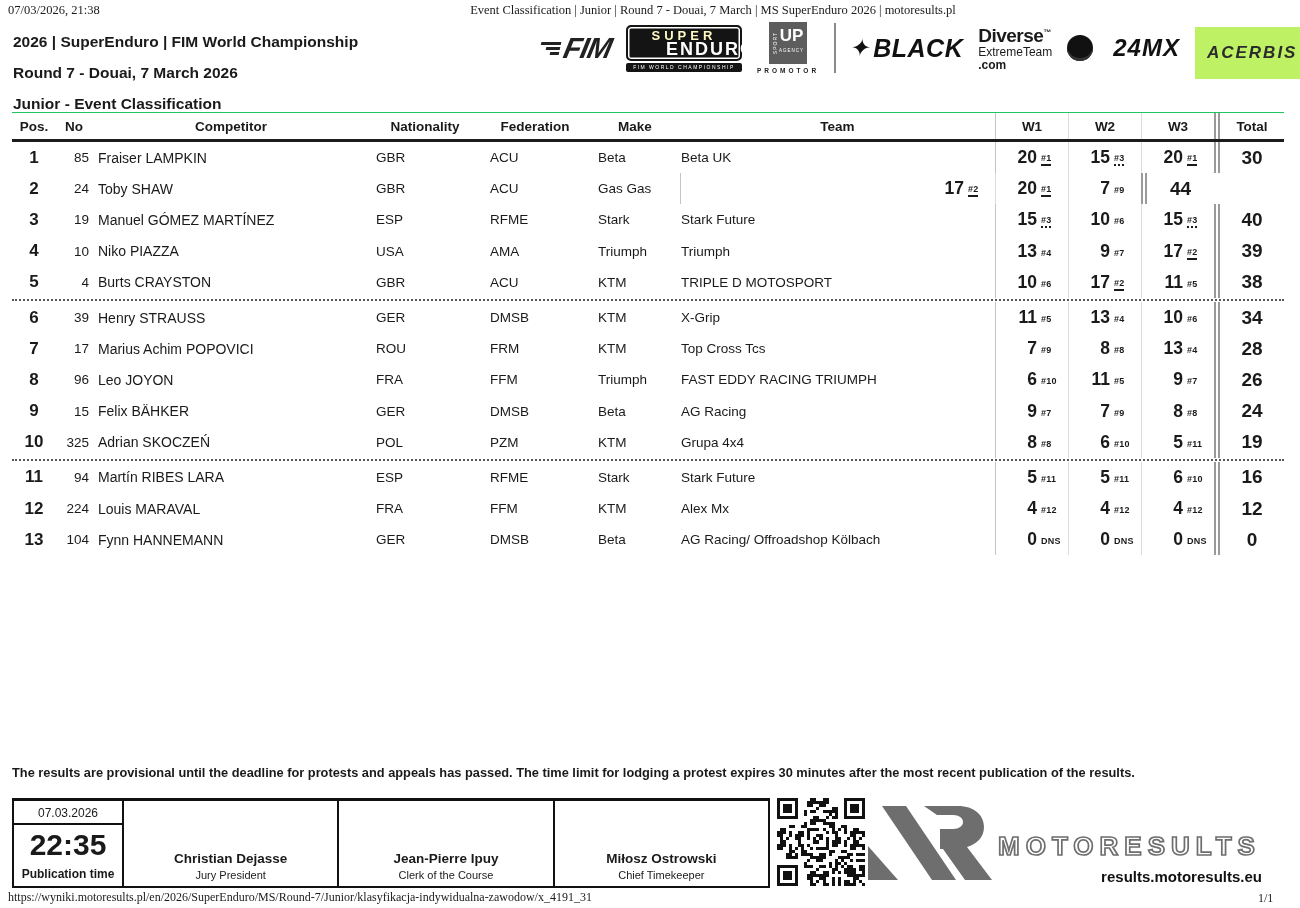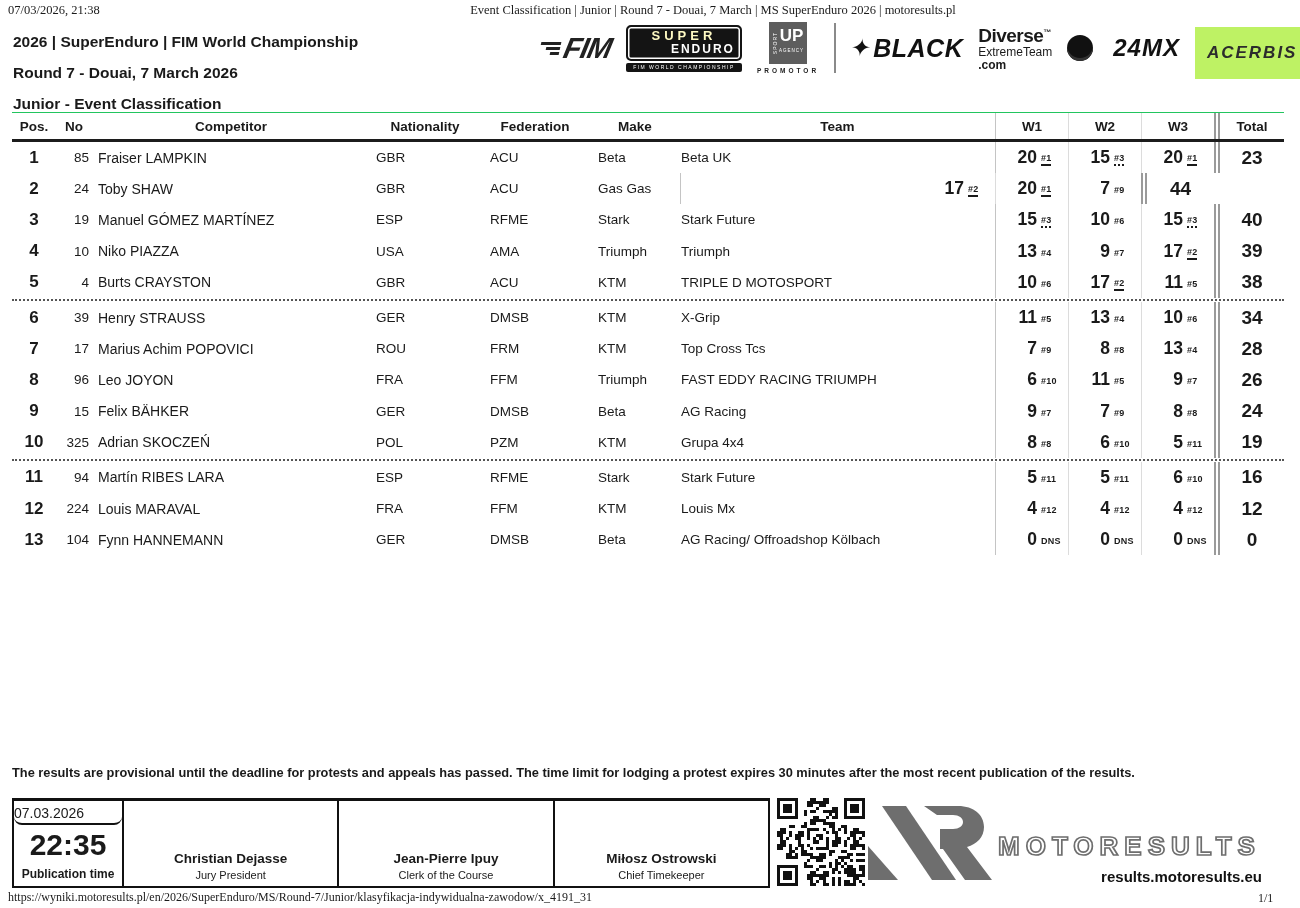--- a/index.html
+++ b/index.html
@@ -20,21 +20,21 @@
 
   
   .logos { left:540px; top:18px; height:60px; display:flex; align-items:center; gap:15px; }
   .fim { display:flex; align-items:center; gap:4px; transform:skewX(-12deg); }
   .fim-lines div { height:3px; background:#222; margin:2px 0 2px auto; }
   .fim-lines .l1{width:20px}.fim-lines .l2{width:14px}.fim-lines .l3{width:9px}
   .fim-txt { font-size:29px; font-weight:900; font-style:italic; letter-spacing:-1px; color:#222; }
   .se { width:116px; text-align:center; }
   .se-box { background:#141414; border-radius:5px; border:2px solid #141414; box-shadow:inset 0 0 0 1.5px #fff; padding:2px 0 3px; }
   .se-l1 { color:#fef9c3; font-weight:900; font-size:13px; letter-spacing:4px; line-height:13px; }
-  .se-l2 { color:#fff; font-weight:900; font-size:12px; letter-spacing:2px; line-height:14px;padding-left:38px; }
+  .se-l2 { color:#fff; font-weight:900; font-size:18px; letter-spacing:2px; line-height:14px;padding-left:38px; }
   .se-sub { margin-top:2px; background:#141414; color:#fff; font-size:5px; letter-spacing:1.5px; padding:1.5px 0; border-radius:2px; }
   .up { text-align:center; }
   .up-box { width:38px; height:42px; background:#5d5d5d; color:#fff; display:flex; align-items:center; justify-content:center; gap:1px; margin:0 auto; }
   .up-sport { writing-mode:vertical-rl; transform:rotate(180deg); font-size:5px; letter-spacing:1px; }
   .up-core { font-size:17px; font-weight:900; line-height:15px; }
   .up-core small { display:block; font-size:4.5px; font-weight:400; letter-spacing:1px; }
   .up-sub { margin-top:3px; font-size:6.5px; letter-spacing:3px; color:#222; font-weight:700; }
   .logo-divider { width:2px; height:50px; background:#8a8a8a; }
   .blk { display:flex; align-items:center; gap:2px; }
   .blk-star { font-size:24px; color:#111; transform:skewX(-10deg); }
@@ -75,21 +75,21 @@
   .u-dashed i { border-bottom:2px dashed #1a1a1a; }
   .u-dotted i { border-bottom:2px dotted #1a1a1a; }
   .group-sep { border-top:2px dotted #555; height:0; margin:1px 0; }
 
   
   .disclaimer { left:12px; top:765px; width:1276px; font-size:12.8px; font-weight:700; }
 
   
   .sig { left:12px; top:798px; width:758px; height:90px; border:2px solid #111; border-top-width:3px; display:flex; }
   .pub-cell { width:110px; border-right:2px solid #111; display:flex; flex-direction:column; }
-  .pub-date { height:24px; line-height:24px; text-align:left; font-size:14px; border-bottom:2px solid #111;border-radius:8px; }
+  .pub-date { height:24px; line-height:24px; text-align:center; font-size:12px; border-bottom:2px solid #111; }
   .pub-time { flex:1; text-align:center; font-size:30px; font-weight:700; line-height:40px; }
   .pub-label { text-align:center; font-size:12px; font-weight:700; padding-bottom:5px; }
   .off-cell { flex:1; border-right:2px solid #111; display:flex; flex-direction:column; justify-content:flex-end; align-items:center; padding-bottom:5px; }
   .off-cell:last-child { border-right:none; }
   .off-name { font-size:13.5px; font-weight:700; }
   .off-role { font-size:11px; margin-top:3px; }
 
   
   .qr { left:777px; top:798px; width:88px; height:88px; }
   .nr-logo { left:868px; top:806px; }
@@ -183,21 +183,21 @@
           <span class="rank u-solid"><i>#1</i></span>
         </div>
         <div class="cell c-w w2">
           <span class="pts">15</span>
           <span class="rank u-dotted"><i>#3</i></span>
         </div>
         <div class="cell c-w w3">
           <span class="pts">20</span>
           <span class="rank u-solid"><i>#1</i></span>
         </div>
-        <div class="cell c-total">23</div>
+        <div class="cell c-total">30</div>
       </div>
       <div class="trow data-row">
         <div class="cell c-pos">2</div>
         <div class="cell c-no">24</div>
         <div class="cell c-name">Toby SHAW</div>
         <div class="cell c-nat">GBR</div>
         <div class="cell c-fed">ACU</div>
         <div class="cell c-make">Gas Gas</div>
         <div class="cell c-w w1">
           <span class="pts">17</span>
@@ -413,21 +413,21 @@
         </div>
         <div class="cell c-total">16</div>
       </div>
       <div class="trow data-row">
         <div class="cell c-pos">12</div>
         <div class="cell c-no">224</div>
         <div class="cell c-name">Louis MARAVAL</div>
         <div class="cell c-nat">FRA</div>
         <div class="cell c-fed">FFM</div>
         <div class="cell c-make">KTM</div>
-        <div class="cell c-team">Louis Mx</div>
+        <div class="cell c-team">Alex Mx</div>
         <div class="cell c-w w1">
           <span class="pts">4</span>
           <span class="rank u-none"><i>#12</i></span>
         </div>
         <div class="cell c-w w2">
           <span class="pts">4</span>
           <span class="rank u-none"><i>#12</i></span>
         </div>
         <div class="cell c-w w3">
           <span class="pts">4</span>

